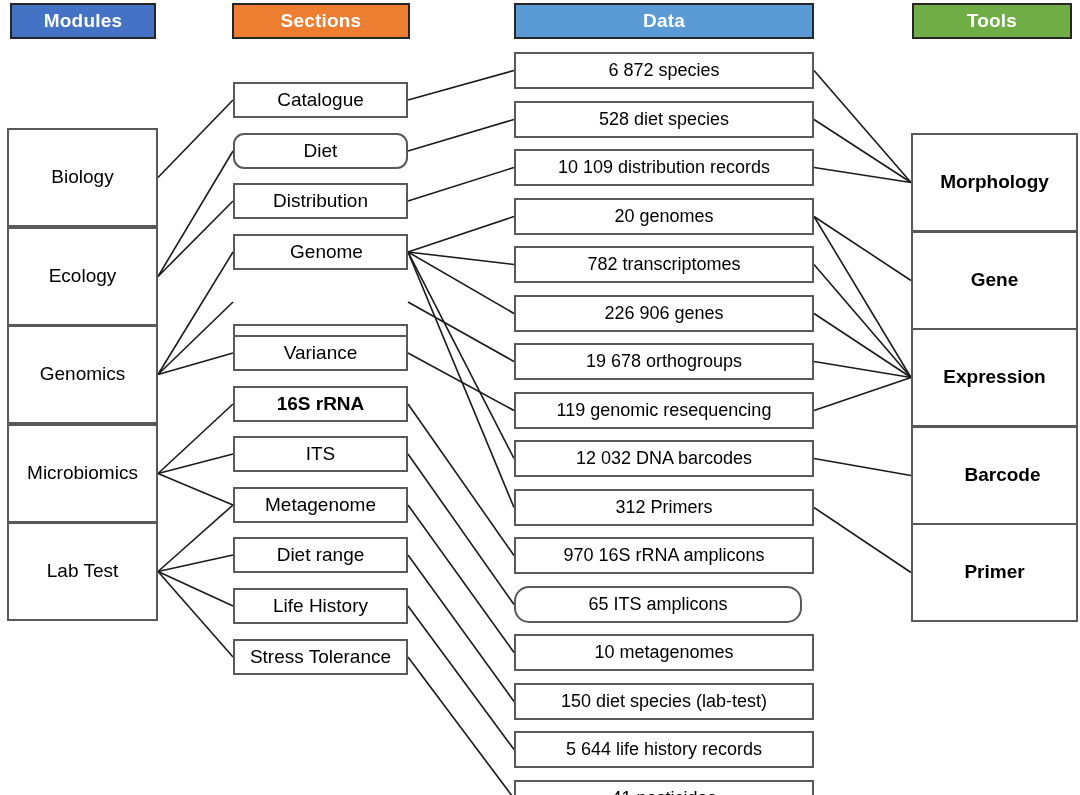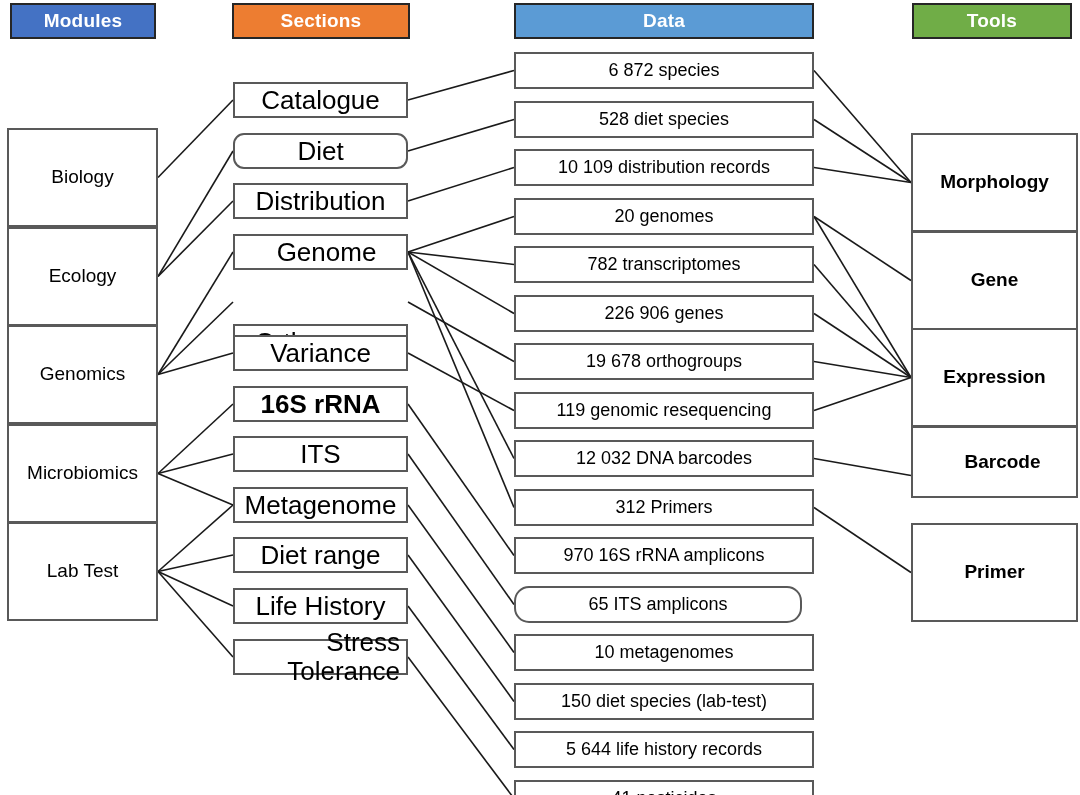--- a/index.html
+++ b/index.html
@@ -30,21 +30,21 @@
     font-weight:bold;
     font-size:19px;
     letter-spacing:.2px;
   }
   .header.modules{background:#4472C4;}
   .header.sections{background:#ED7D31;}
   .header.data{background:#5B9BD5;}
   .header.tools{background:#70AD47;}
 
   .module{font-size:19px;}
-  .section{font-size:26px;}
+  .section{font-size:19px;}
   .datum{font-size:18px;}
   .tool{font-size:19px;font-weight:bold;}
 
   .node span{display:block;padding:0 6px;}
 </style>
 </head>
 <body>
 
 <div id="stage">
   <svg id="links" viewBox="0 0 1080 795" preserveAspectRatio="none">
@@ -203,20 +203,20 @@
       </div>
       <div class="node tool" style="left: 911px; top: 133px; width: 167px; height: 99px;">
         <span>Morphology</span>
       </div>
       <div class="node tool" style="left: 911px; top: 231px; width: 167px; height: 99px;">
         <span>Gene</span>
       </div>
       <div class="node tool" style="left: 911px; top: 328px; width: 167px; height: 99px;">
         <span>Expression</span>
       </div>
-      <div class="node tool" style="left: 911px; top: 426px; width: 167px; height: 72px; padding-left: 16px;">
+      <div class="node tool" style="left: 911px; top: 426px; width: 167px; height: 99px; padding-left: 16px;">
         <span>Barcode</span>
       </div>
       <div class="node tool" style="left: 911px; top: 523px; width: 167px; height: 99px;">
         <span>Primer</span>
       </div>
     </div>
 </div>
 
 </body></html>

